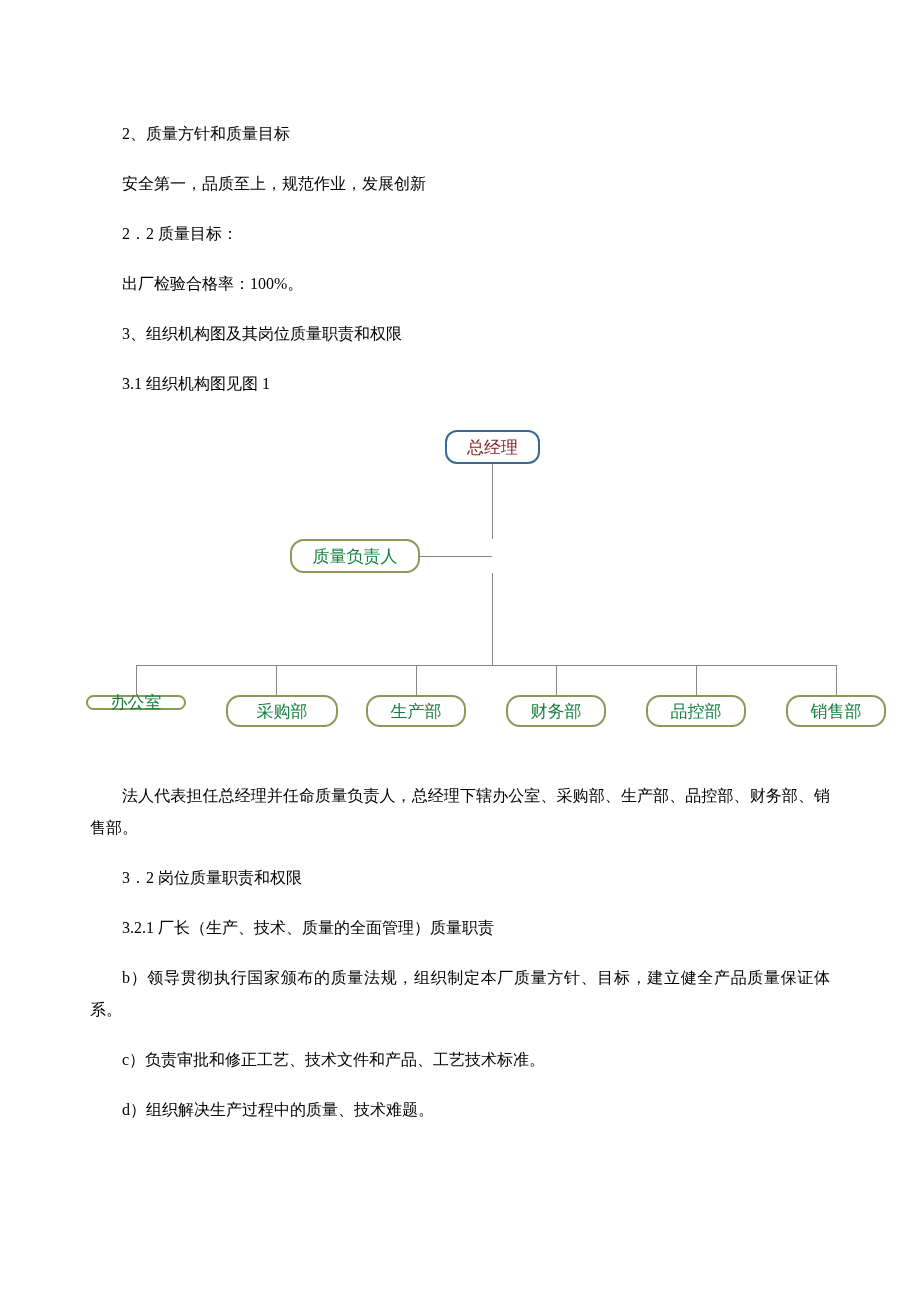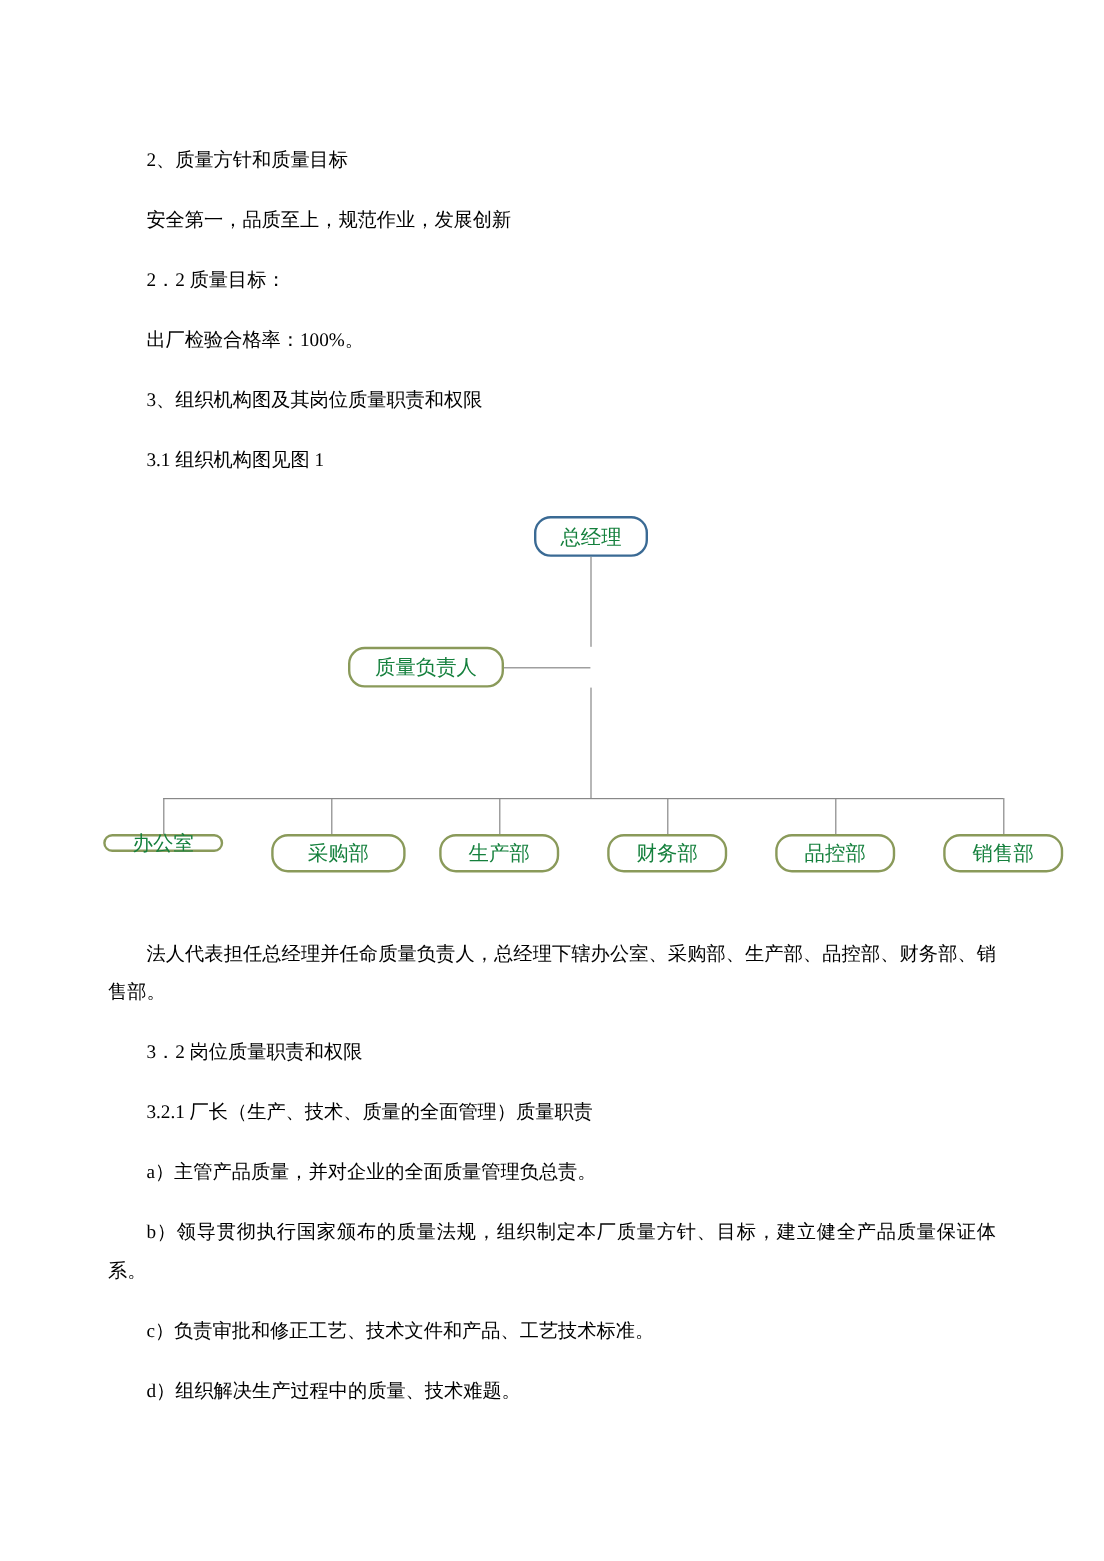--- a/index.html
+++ b/index.html
@@ -39,21 +39,22 @@
     color: #15803d;
     display: flex;
     align-items: center;
     justify-content: center;
     padding: 4px 20px;
     box-sizing: border-box;
     white-space: nowrap;
   }
   .node-top {
     border-color: #3a6a94;
-    color: #15803d;
+    color: #7f1d1d;
+    border-radius: 12px;
   }
   .node-mid {
     border-color: #8a9a5a;
   }
   .node-leaf {
     border-color: #8a9a5a;
   }
   .line {
     position: absolute;
     background: #888888;
@@ -114,18 +115,17 @@
       <span>品控部</span>
     </div>
     <div class="node node-leaf" style="left:696px; top:265px; width:100px; height:32px;">
       <span>销售部</span>
     </div>
   </div>
 
   <p class="para indent">法人代表担任总经理并任命质量负责人，总经理下辖办公室、采购部、生产部、品控部、财务部、销售部。</p>
   <p class="para indent">3．2 岗位质量职责和权限</p>
   <p class="para indent">3.2.1 厂长（生产、技术、质量的全面管理）质量职责</p>
-  <p class="para indent">a）主管产品质量，并对企业的全面质量管理负总责。</p>
   <p class="para indent">b）领导贯彻执行国家颁布的质量法规，组织制定本厂质量方针、目标，建立健全产品质量保证体系。</p>
   <p class="para indent">c）负责审批和修正工艺、技术文件和产品、工艺技术标准。</p>
   <p class="para indent">d）组织解决生产过程中的质量、技术难题。</p>
 
 </div>
 
 </body></html>

